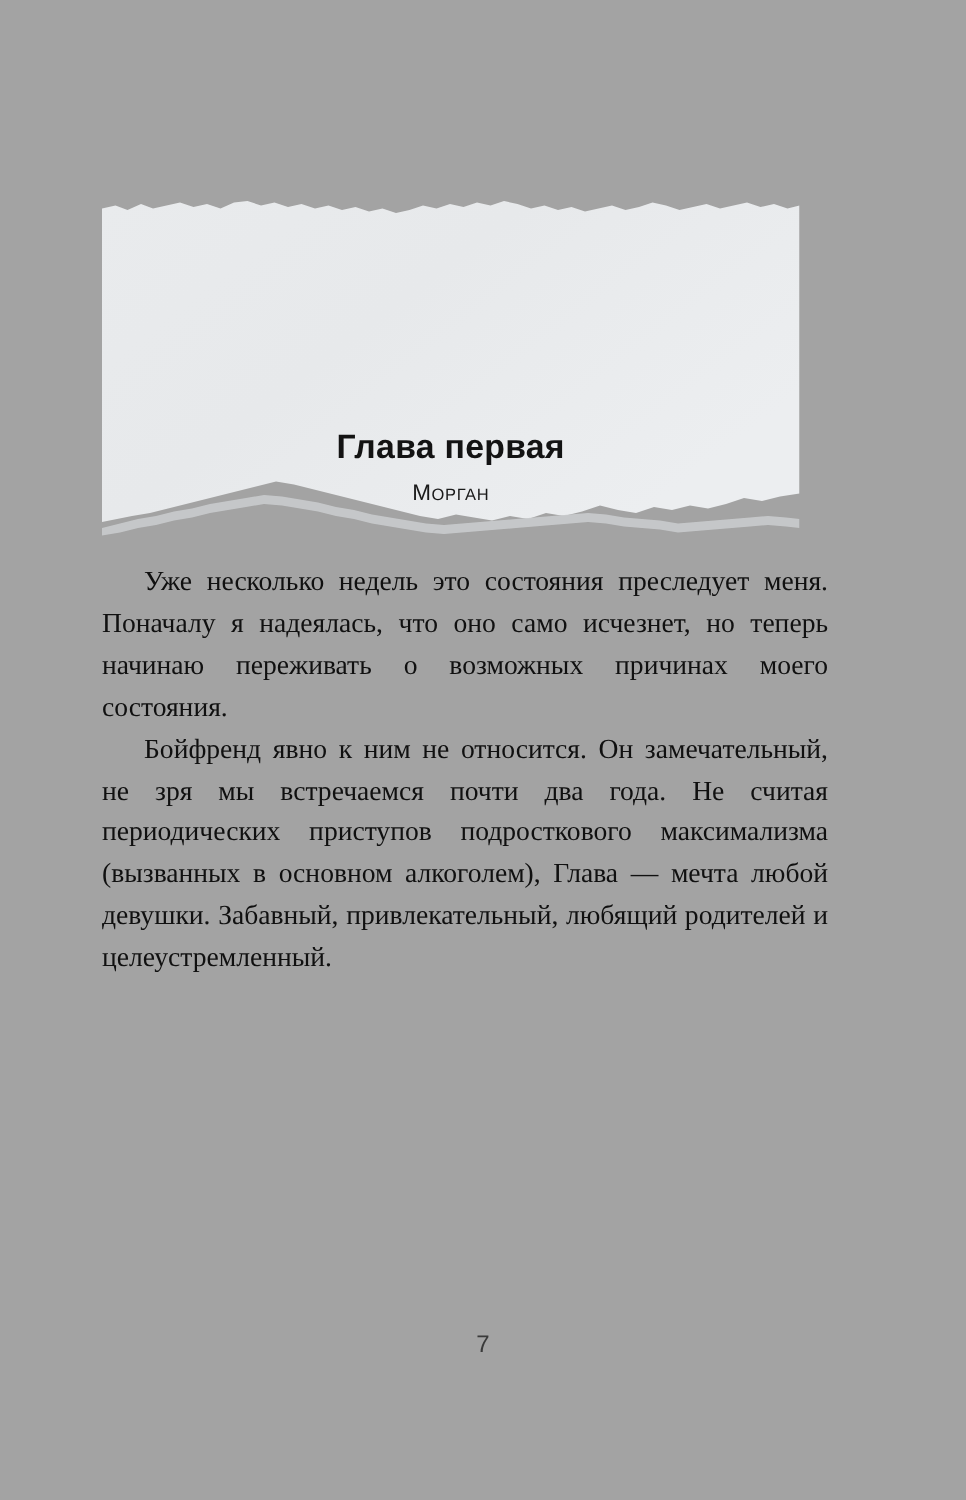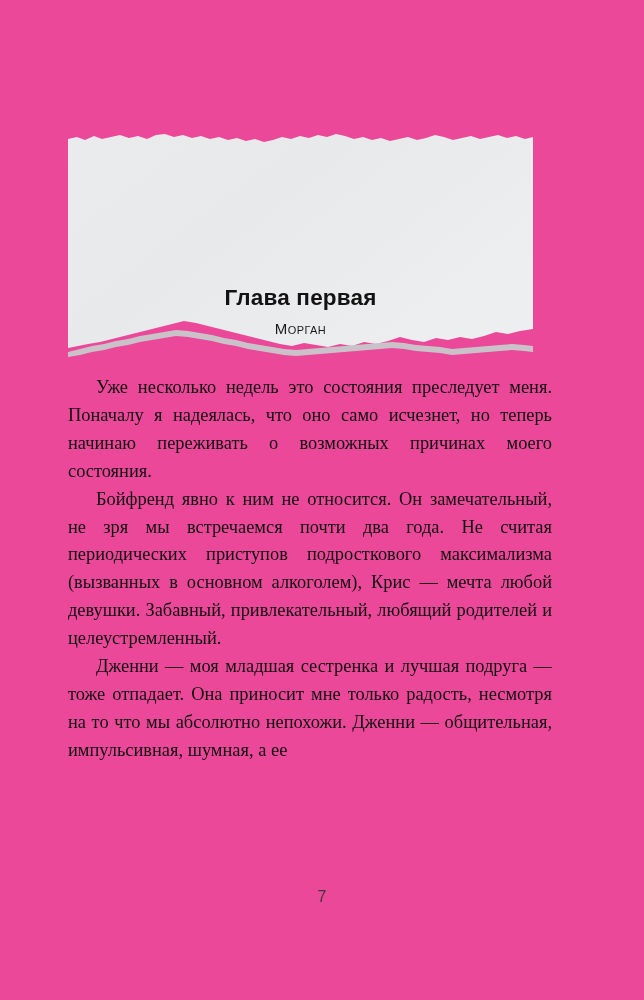--- a/index.html
+++ b/index.html
@@ -13,21 +13,21 @@
     height: 1000px;
     position: relative;
     overflow: hidden;
     font-family: "Liberation Serif", "DejaVu Serif", serif;
     -webkit-font-smoothing: antialiased;
   }
 
   .page {
     position: absolute;
     inset: 0;
-    background: #ec4899;
+    background: #a3a3a3;
   }
 
   
   .chapter-banner {
     position: absolute;
     left: 68px;
     top: 133px;
     width: 465px;
     height: 232px;
   }
@@ -165,19 +165,18 @@
     </svg>
 
     <div class="banner-text">
       <h1 class="chapter-title">Глава первая</h1>
       <div class="chapter-subtitle">Морган</div>
     </div>
   </div>
 
   <div class="body-text">
     <p class="para">Уже несколько недель это состояния преследует меня. Поначалу я надеялась, что оно само исчезнет, но теперь начинаю переживать о возможных причинах моего состояния.</p>
-    <p class="para">Бойфренд явно к ним не относится. Он замечательный, не зря мы встречаемся почти два года. Не считая периодических приступов подросткового максимализма (вызванных в основном алкоголем), Крис — мечта любой девушки. Забавный, привлекательный, любящий родителей и целеустремленный.</p>
-    <p class="para">Дженни — моя младшая сестренка и лучшая подруга — тоже отпадает. Она приносит мне только радость, несмотря на то что мы абсолютно непохожи. Дженни — общительная, импульсивная, шумная, а ее</p>
+    <p class="para">Бойфренд явно к ним не относится. Он замечательный, не зря мы встречаемся почти два года. Не считая периодических приступов подросткового максимализма (вызванных в основном алкоголем), Глава — мечта любой девушки. Забавный, привлекательный, любящий родителей и целеустремленный.</p>
   </div>
 
   <div class="folio">7</div>
 
 </div>
 
 </body></html>

